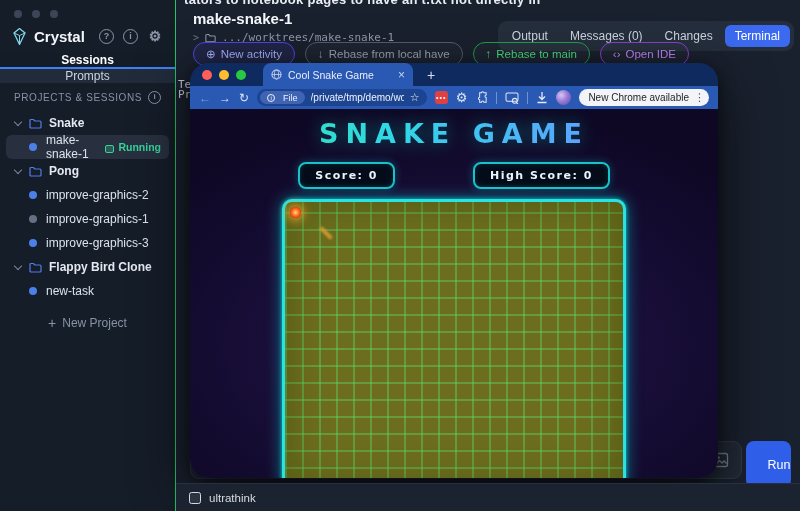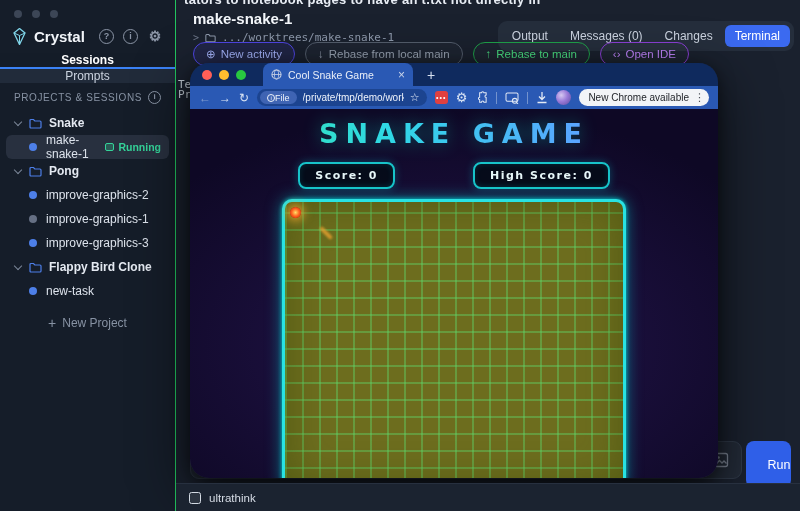--- a/index.html
+++ b/index.html
@@ -29,21 +29,21 @@
   .trow { display:flex; align-items:center; height:24px; padding:0 8px; border-radius:6px; }
   .trow.selected { background:#28303f; }
   .chev { width:6px; height:6px; border-right:1.4px solid #7b8698; border-bottom:1.4px solid #7b8698;
     transform:rotate(45deg); margin:-3px 8px 0 1px; flex:none; }
   .folder-svg { flex:none; margin-right:7px; }
   .proj-label { color:#e4e9f1; font-size:12px; font-weight:600; }
   .dot { width:8px; height:8px; border-radius:50%; flex:none; margin:0 9px 0 15px; }
   .dot.blue { background:#4d7fe8; }
   .dot.gray { background:#667084; }
   .sess-label { color:#dde3ec; font-size:12px; }
-  .badge { display:flex; align-items:center; gap:4px; margin-left:10px; color:#34d399;
+  .badge { display:flex; align-items:flex-end; gap:4px; margin-left:10px; color:#34d399;
     font-size:10.5px; font-weight:600; }
   .badge-ico { width:9px; height:8px; border:1.4px solid #34d399; border-radius:2px;
     background:rgba(52,211,153,.25); }
   .new-proj { display:flex; align-items:center; justify-content:center; gap:6px;
     color:#8792a3; font-size:12px; margin-top:12px; }
   .new-proj .plus { font-size:14px; }
 
   
   .main { position:absolute; left:176px; top:0; right:0; bottom:0; }
   .clip-top { position:absolute; left:8px; top:0; right:0; height:7px; overflow:hidden; z-index:1; }
@@ -89,21 +89,21 @@
   .btab { height:23px; width:150px; margin-left:10px; background:#2a59b4;
     border-radius:8px 8px 0 0; display:flex; align-items:center; padding:0 8px; gap:6px; }
   .btab-title { color:#e9eef7; font-size:10.5px; flex:1; white-space:nowrap; overflow:hidden; }
   .btab-close { color:#c8d4ea; font-size:12px; }
   .newtab-btn { color:#d7e0f0; font-size:14px; margin-left:14px; }
   .toolbar { height:23px; background:#2a59b4; display:flex; align-items:center; padding:0 9px; gap:8px; }
   .nav-ico { color:#dbe5f5; font-size:12px; }
   .nav-ico.dim { color:#7f9bd0; }
   .addr { flex:1; height:17px; background:#1c4490; border-radius:9px; display:flex;
     align-items:center; padding:0 7px 0 3px; gap:6px; min-width:0; }
-  .url-chip { display:flex; align-items:center; gap:0; background:#45699c66; background:#3f64b3;
+  .url-chip { display:flex; align-items:center; gap:8px; background:#45699c66; background:#3f64b3;
     border-radius:8px; height:13px; padding:0 7px; color:#eef3fb; font-size:9px; flex:none; }
   .url-chip .i-circ { width:8px; height:8px; border:1px solid #eef3fb; border-radius:50%;
     font-size:6px; line-height:6.5px; text-align:center; }
   .url-text { color:#eef3fb; font-size:10px; flex:1; white-space:nowrap; overflow:hidden; }
   .addr .star { color:#d7e0f0; font-size:11px; flex:none; }
   .ext-red { width:13px; height:13px; background:#e04040; border-radius:3px; flex:none;
     display:flex; align-items:center; justify-content:center; color:#fff; font-size:7px; letter-spacing:1px; }
   .tb-sep { width:1px; height:12px; background:rgba(255,255,255,.35); flex:none; }
   .avatar { width:15px; height:15px; border-radius:50%; flex:none;
     background:radial-gradient(circle at 35% 35%, #d6c9f2 0%, #9a7bd8 45%, #5a4a9e 100%); }
@@ -242,21 +242,21 @@
       <div class="view-tab active">Terminal</div>
     </div>
 
     <div class="actions">
       <div class="action a-newact">
         <span>⊕</span>
         <span>New activity</span>
       </div>
       <div class="action a-rebase-from">
         <span>↓</span>
-        <span>Rebase from local main</span>
+        <span>Rebase from local have</span>
       </div>
       <div class="action a-rebase-to">
         <span>↑</span>
         <span>Rebase to main</span>
       </div>
       <div class="action a-ide">
         <span>‹›</span>
         <span>Open IDE</span>
       </div>
     </div>

